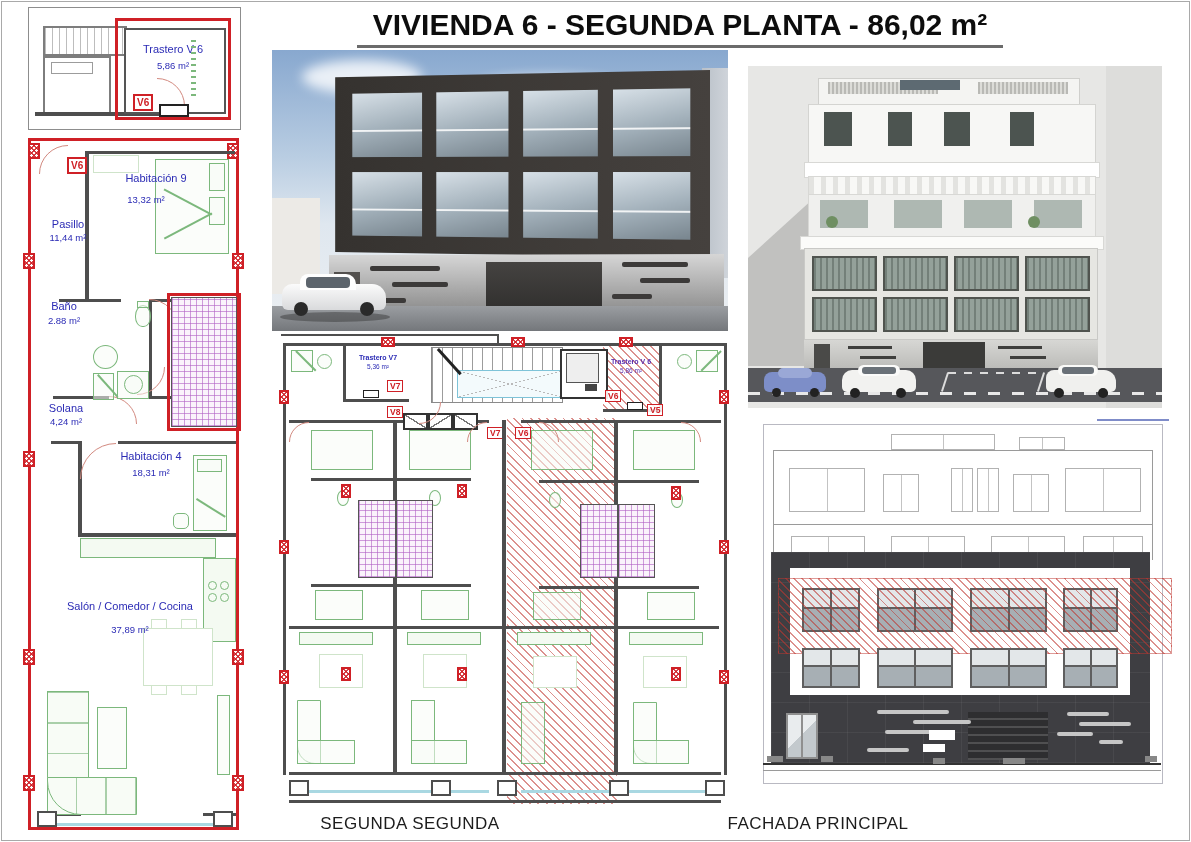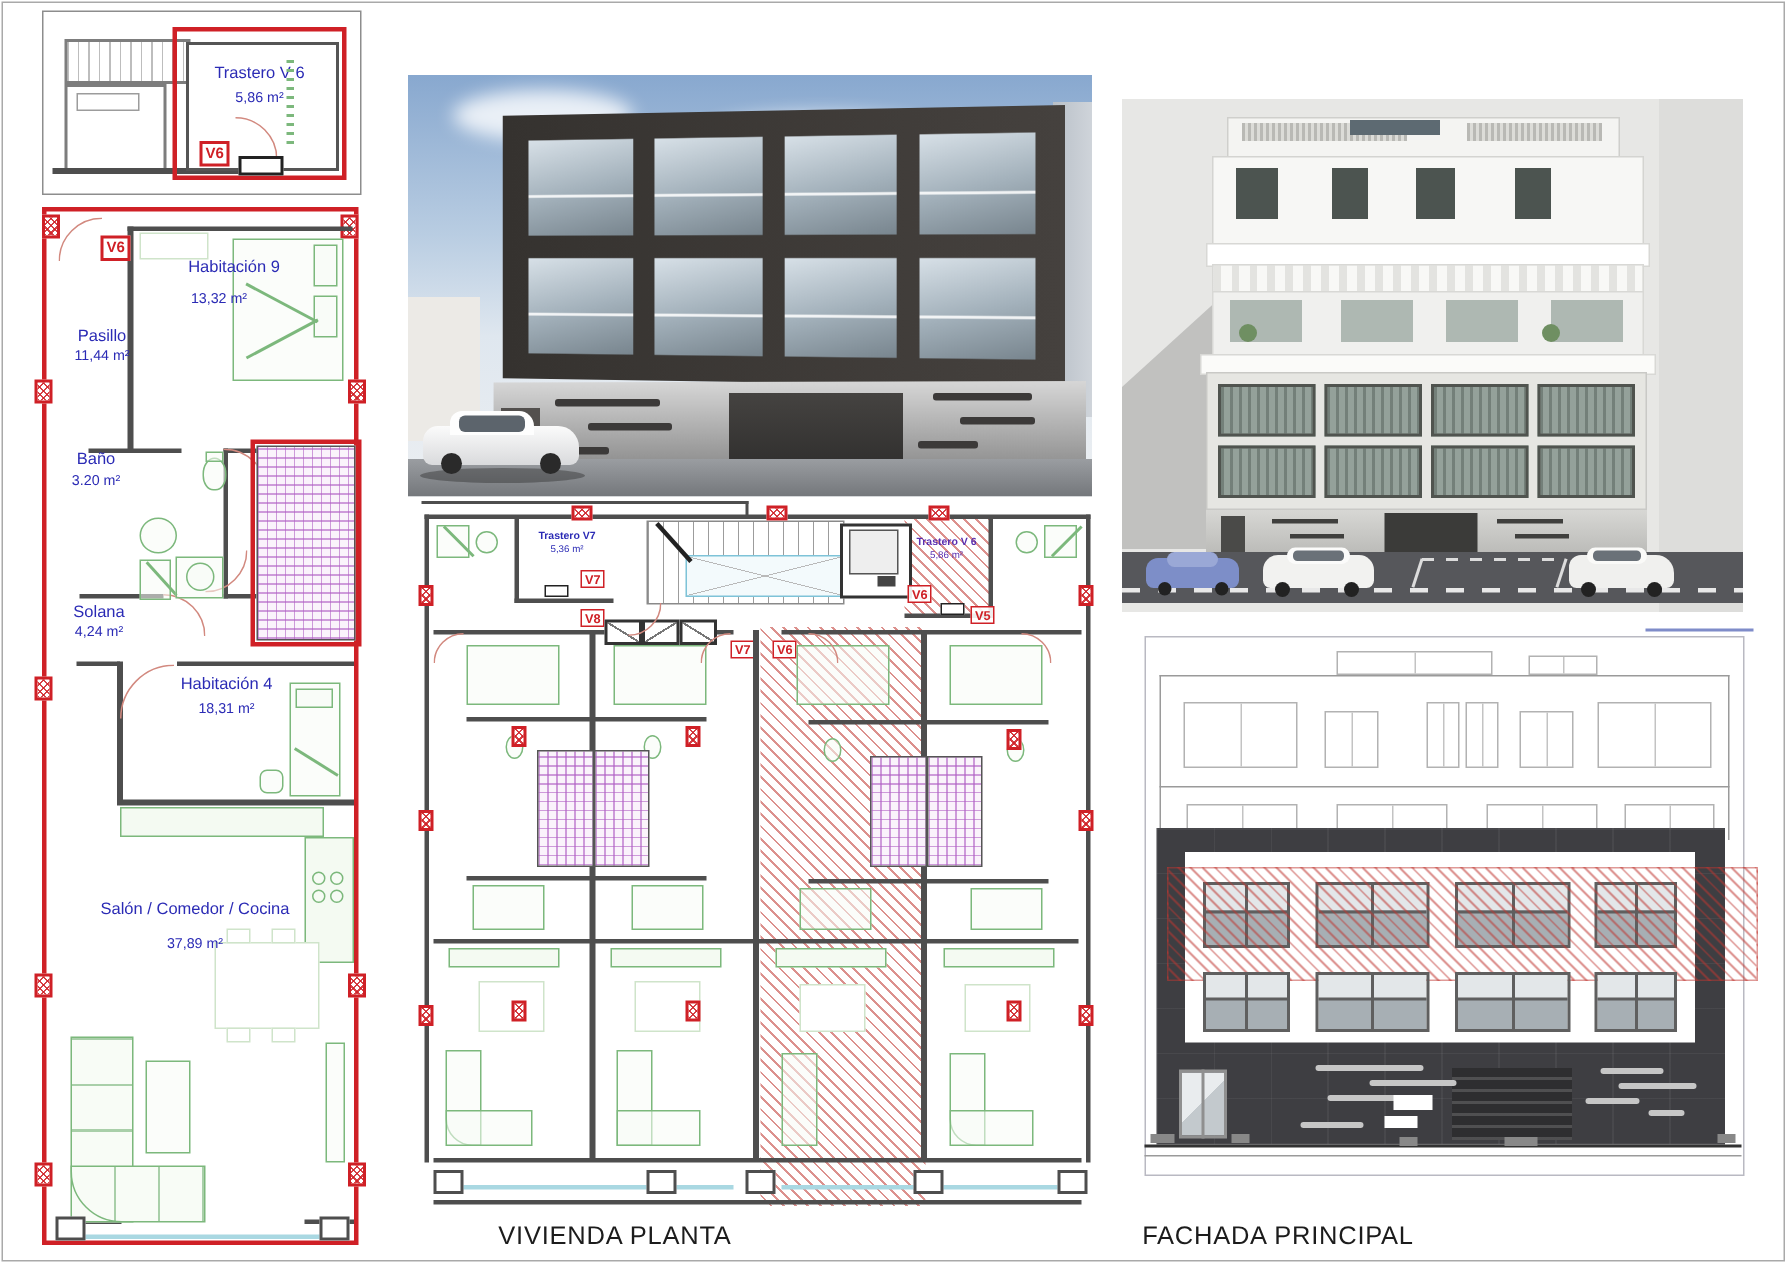--- a/index.html
+++ b/index.html
@@ -54,20 +54,21 @@
   .title span{display:inline-block;border-bottom:3px solid #6b6b6b;padding:0 16px 3px;}
   .bluebar{position:absolute;background:#7f8cc9;}
   .cyan{position:absolute;background:#a9d8e2;}
 </style>
 </head>
 <body>
 
 <div class="sheet">
   <div class="frame-edge"></div>
 
+  <div class="title"><span>VIVIENDA 6 - SEGUNDA PLANTA - 86,02 m²</span></div>
 
   <div class="abs" style="left:28px;top:7px;width:211px;height:121px;border:1px solid #8d8d8d;background:#fff;">
 
     <div class="abs" style="left:14px;top:18px;width:80px;height:26px;border:2px solid #7d7d7d;background:repeating-linear-gradient(90deg,#bdbdbd 0 1px,transparent 1px 7px);"></div>
     <div class="abs" style="left:14px;top:48px;width:64px;height:56px;border:2px solid #7d7d7d;"></div>
     <div class="abs" style="left:22px;top:54px;width:40px;height:10px;border:1px solid #9c9c9c;"></div>
     <div class="abs" style="left:6px;top:104px;width:150px;height:4px;background:#4e4e4e;"></div>
 
     <div class="redbox" style="left:86px;top:10px;width:116px;height:102px;"></div>
     <div class="abs" style="left:95px;top:20px;width:98px;height:82px;border:2px solid #555;background:#fff;"></div>
@@ -154,21 +155,21 @@
     <div class="cyan" style="left:14px;top:682px;width:178px;height:3px;"></div>
     <div class="abs" style="left:6px;top:670px;width:16px;height:12px;border:2px solid #4e4e4e;background:#fff;"></div>
     <div class="abs" style="left:182px;top:670px;width:16px;height:12px;border:2px solid #4e4e4e;background:#fff;"></div>
 
     <div class="tag" style="left:36px;top:16px;font-size:10px;line-height:13px;border-width:2px;">V6</div>
     <div class="blab rname" style="left:60px;top:32px;width:130px;">Habitación 9</div>
     <div class="blab rarea" style="left:60px;top:54px;width:110px;">13,32 m²</div>
     <div class="blab rname" style="left:2px;top:78px;width:70px;">Pasillo</div>
     <div class="blab rarea" style="left:2px;top:92px;width:70px;">11,44 m²</div>
     <div class="blab rname" style="left:2px;top:160px;width:62px;">Baño</div>
-    <div class="blab rarea" style="left:2px;top:175px;width:62px;">3.20 m²</div>
+    <div class="blab rarea" style="left:2px;top:175px;width:62px;">2.88 m²</div>
     <div class="blab rname" style="left:2px;top:262px;width:66px;">Solana</div>
     <div class="blab rarea" style="left:2px;top:276px;width:66px;">4,24 m²</div>
     <div class="blab rname" style="left:55px;top:310px;width:130px;">Habitación 4</div>
     <div class="blab rarea" style="left:55px;top:327px;width:130px;">18,31 m²</div>
     <div class="blab rname" style="left:14px;top:460px;width:170px;">Salón / Comedor / Cocina</div>
     <div class="blab rarea" style="left:14px;top:484px;width:170px;">37,89 m²</div>
   </div>
 
   <div class="photo">
     <div class="cloud" style="left:30px;top:10px;width:120px;height:34px;"></div>
@@ -459,15 +460,15 @@
 
     <div class="w" style="left:0;top:339px;width:398px;height:2px;background:#333;"></div>
     <div class="abs" style="left:4px;top:332px;width:16px;height:6px;background:#888;"></div>
     <div class="abs" style="left:58px;top:332px;width:12px;height:6px;background:#888;"></div>
     <div class="abs" style="left:170px;top:334px;width:12px;height:6px;background:#888;"></div>
     <div class="abs" style="left:240px;top:334px;width:22px;height:6px;background:#888;"></div>
     <div class="abs" style="left:382px;top:332px;width:12px;height:6px;background:#888;"></div>
     <div class="wl" style="left:0;top:346px;width:398px;height:1px;"></div>
   </div>
 
-  <div class="caption" style="left:300px;top:814px;width:220px;">VIVIENDA PLANTA</div>
-  <div class="caption" style="left:742px;top:814px;width:220px;">FACHADA PRINCIPAL</div>
+  <div class="caption" style="left:300px;top:814px;width:220px;">SEGUNDA SEGUNDA</div>
+  <div class="caption" style="left:708px;top:814px;width:220px;">FACHADA PRINCIPAL</div>
 </div>
 
 </body></html>

